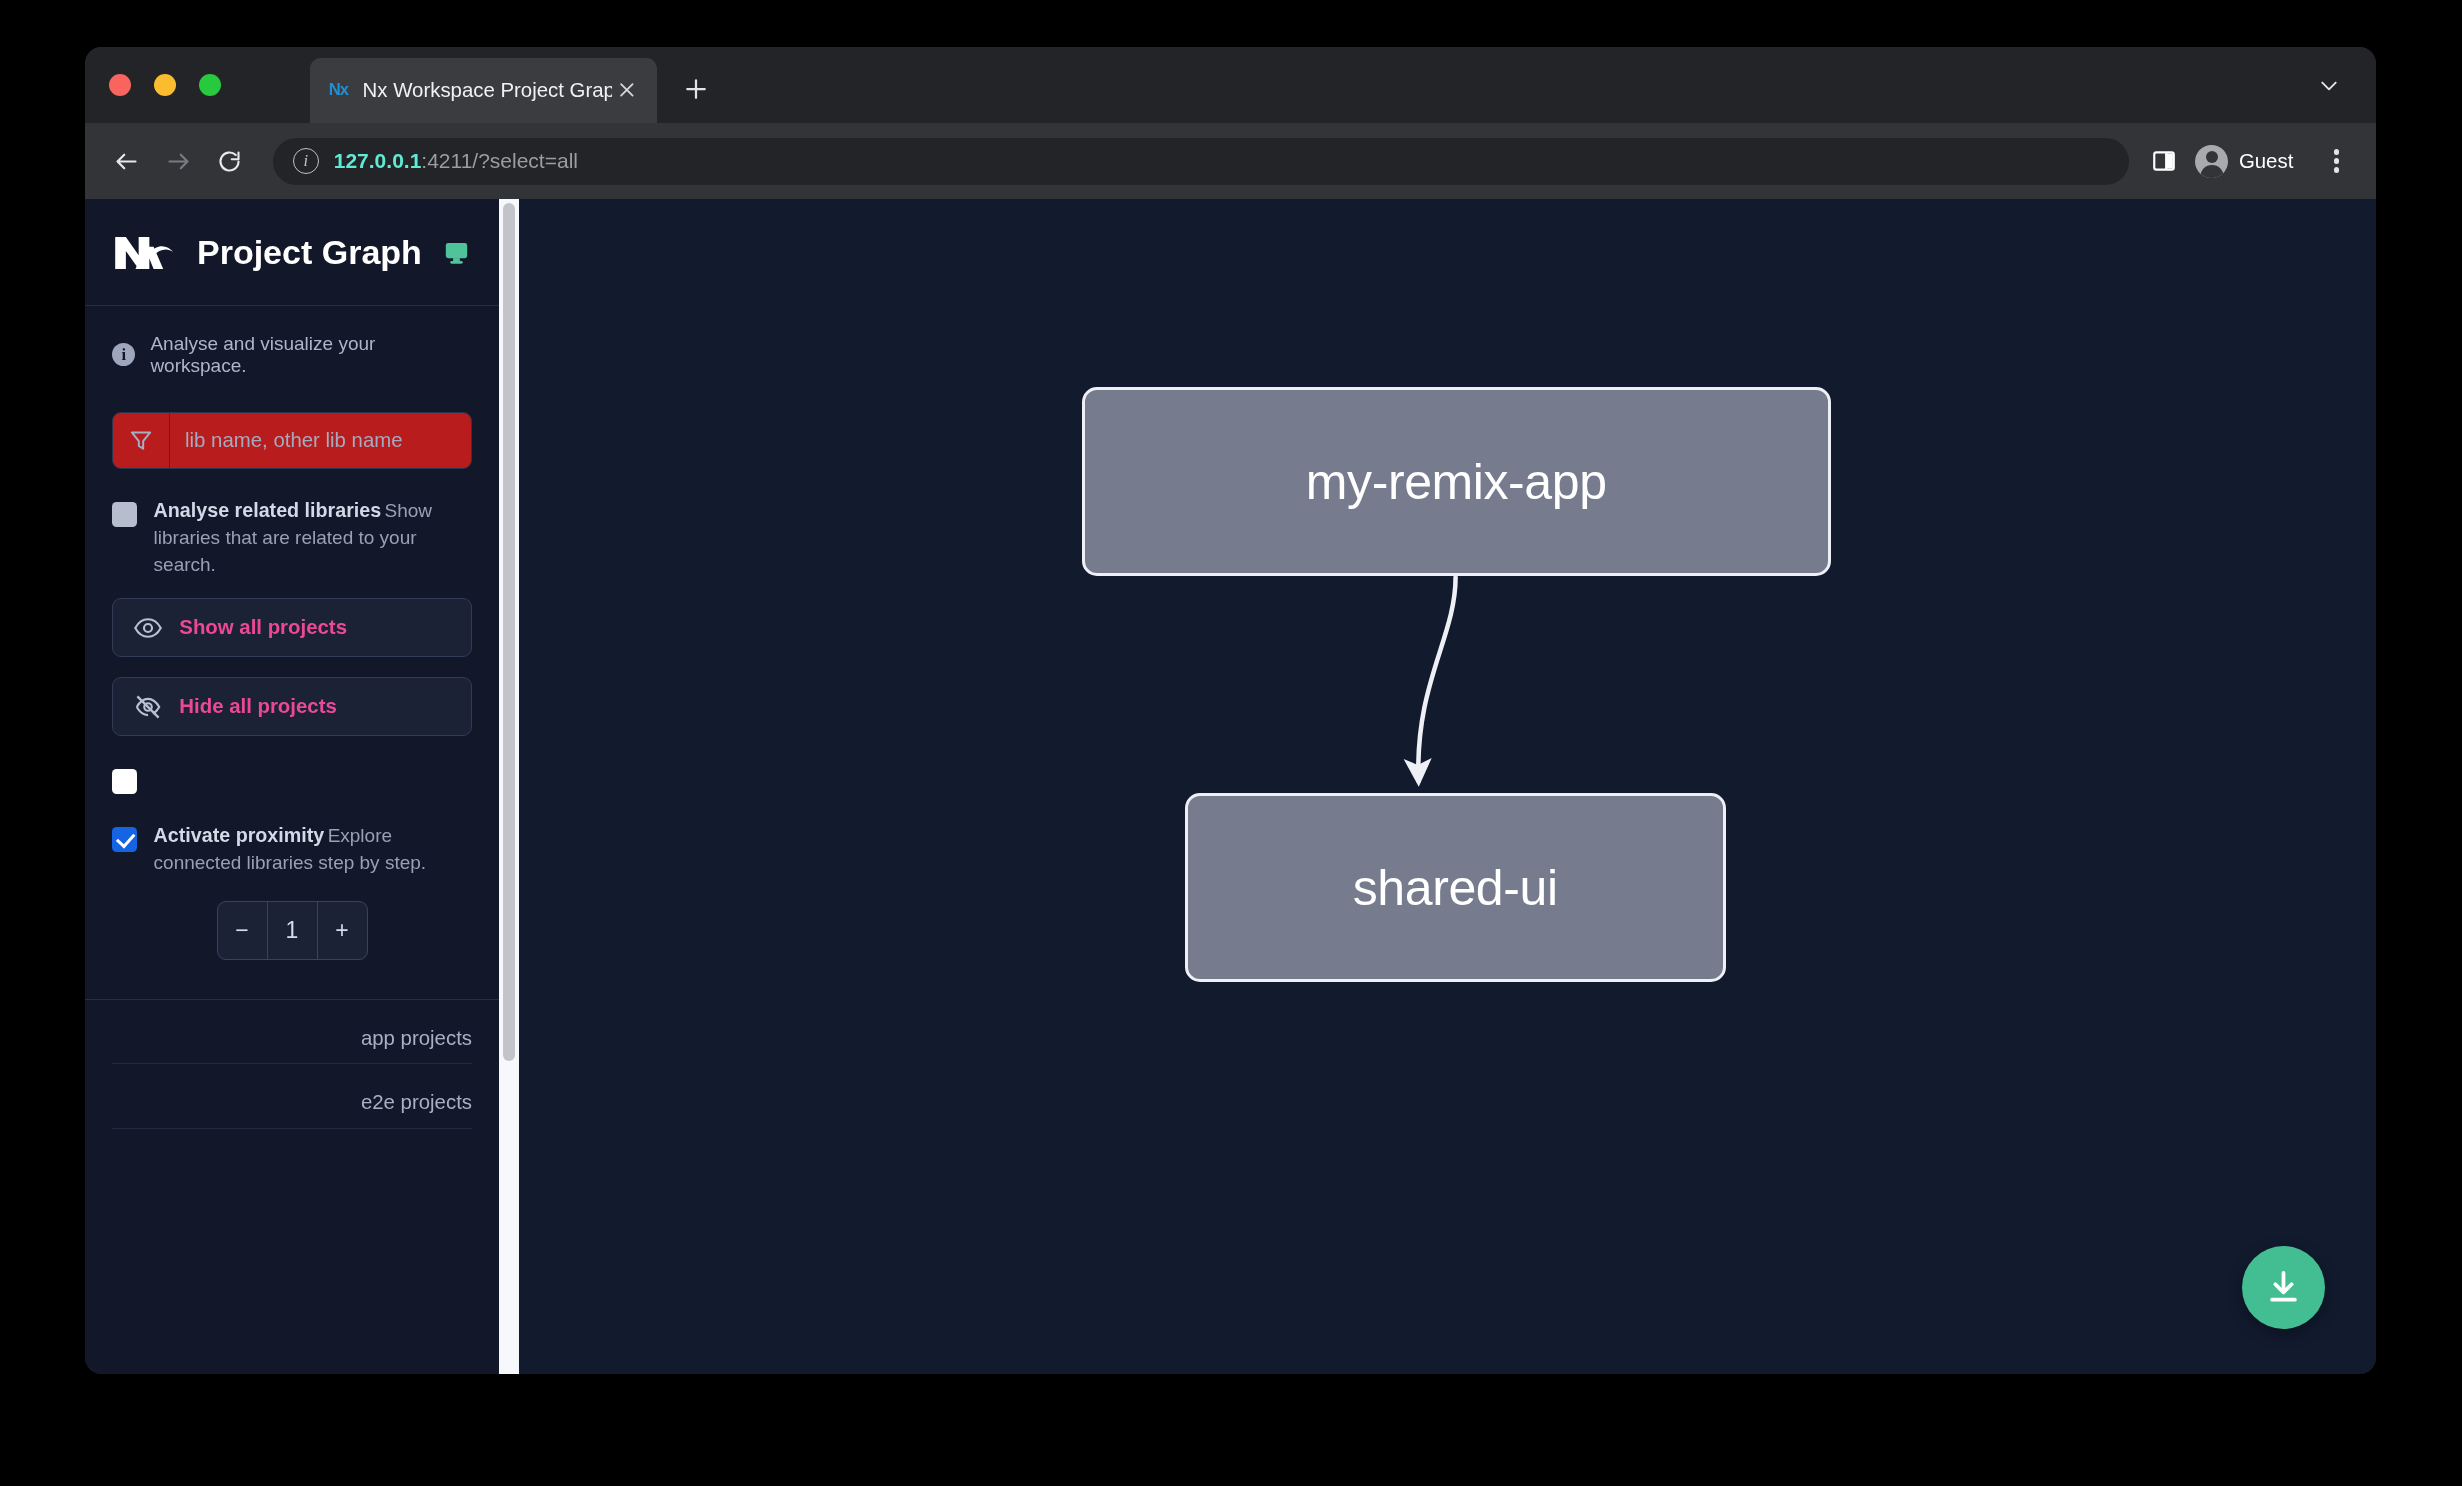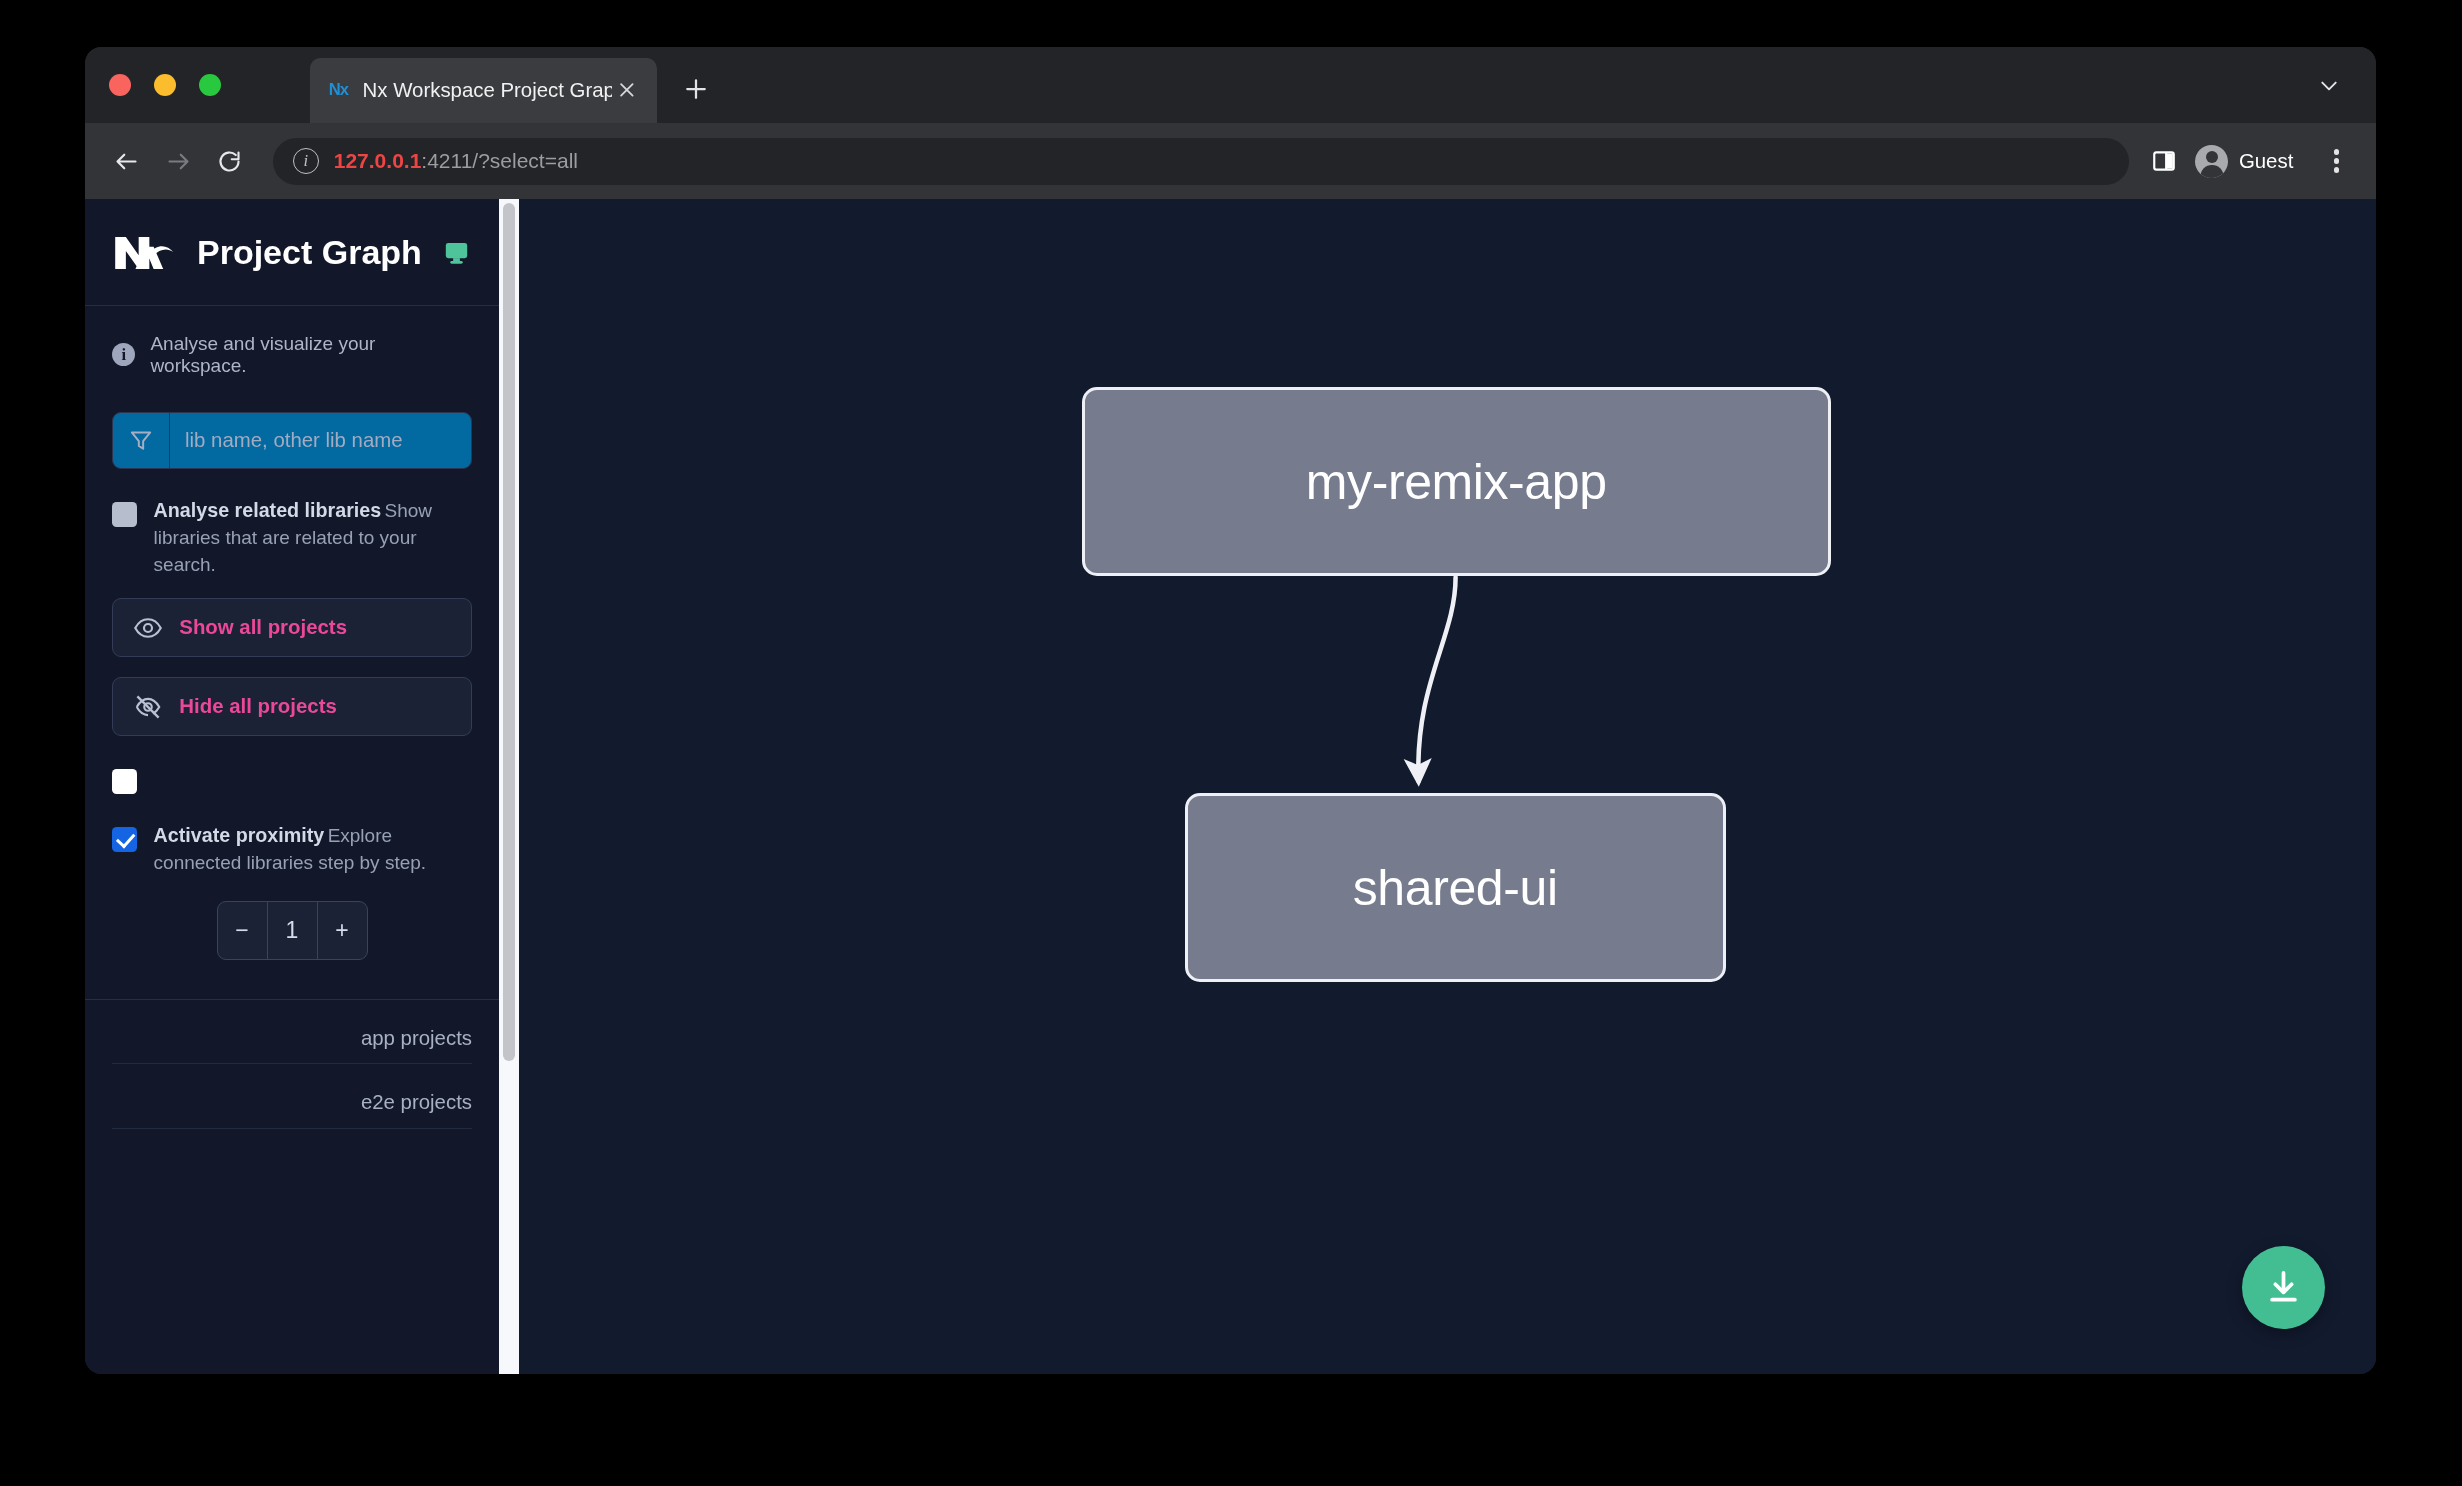--- a/index.html
+++ b/index.html
@@ -131,21 +131,21 @@
     font-family: "Liberation Serif", serif;
     display: flex; align-items: center; justify-content: center;
     margin-right: 15px;
     flex: 0 0 auto;
   }
   .omni-url {
     font-size: 21px;
     color: #9C9DA1;
     white-space: nowrap;
   }
-  .omni-url b { color: #ef4444; font-weight: 700; }
+  .omni-url b { color: #5eead4; font-weight: 700; }
   .tb-right { display: flex; align-items: center; gap: 6px; flex: 0 0 auto; }
   .side-panel-icon {
     width: 39px; height: 39px;
     display: flex; align-items: center; justify-content: center;
   }
   .profile-chip {
     display: flex; align-items: center;
     height: 47px;
     border-radius: 24px;
     padding: 0 18px 0 6px;
@@ -241,21 +241,21 @@
     display: flex; align-items: center; justify-content: center;
     flex: 0 0 auto;
   }
   .tagline-text { color: #AEB5C8; font-size: 19px; }
 
   .panel { padding: 0 27px; }
 
   .filter-box {
     margin-top: 35px;
     height: 57px;
-    background: #0369a1;
+    background: #b91c1c;
     border: 0.8px solid #2C3550;
     border-radius: 9px;
     display: flex;
     align-items: center;
     overflow: hidden;
   }
   .filter-icon-wrap {
     width: 57px; height: 100%;
     display: flex; align-items: center; justify-content: center;
     border-right: 0.8px solid #2C3550;

